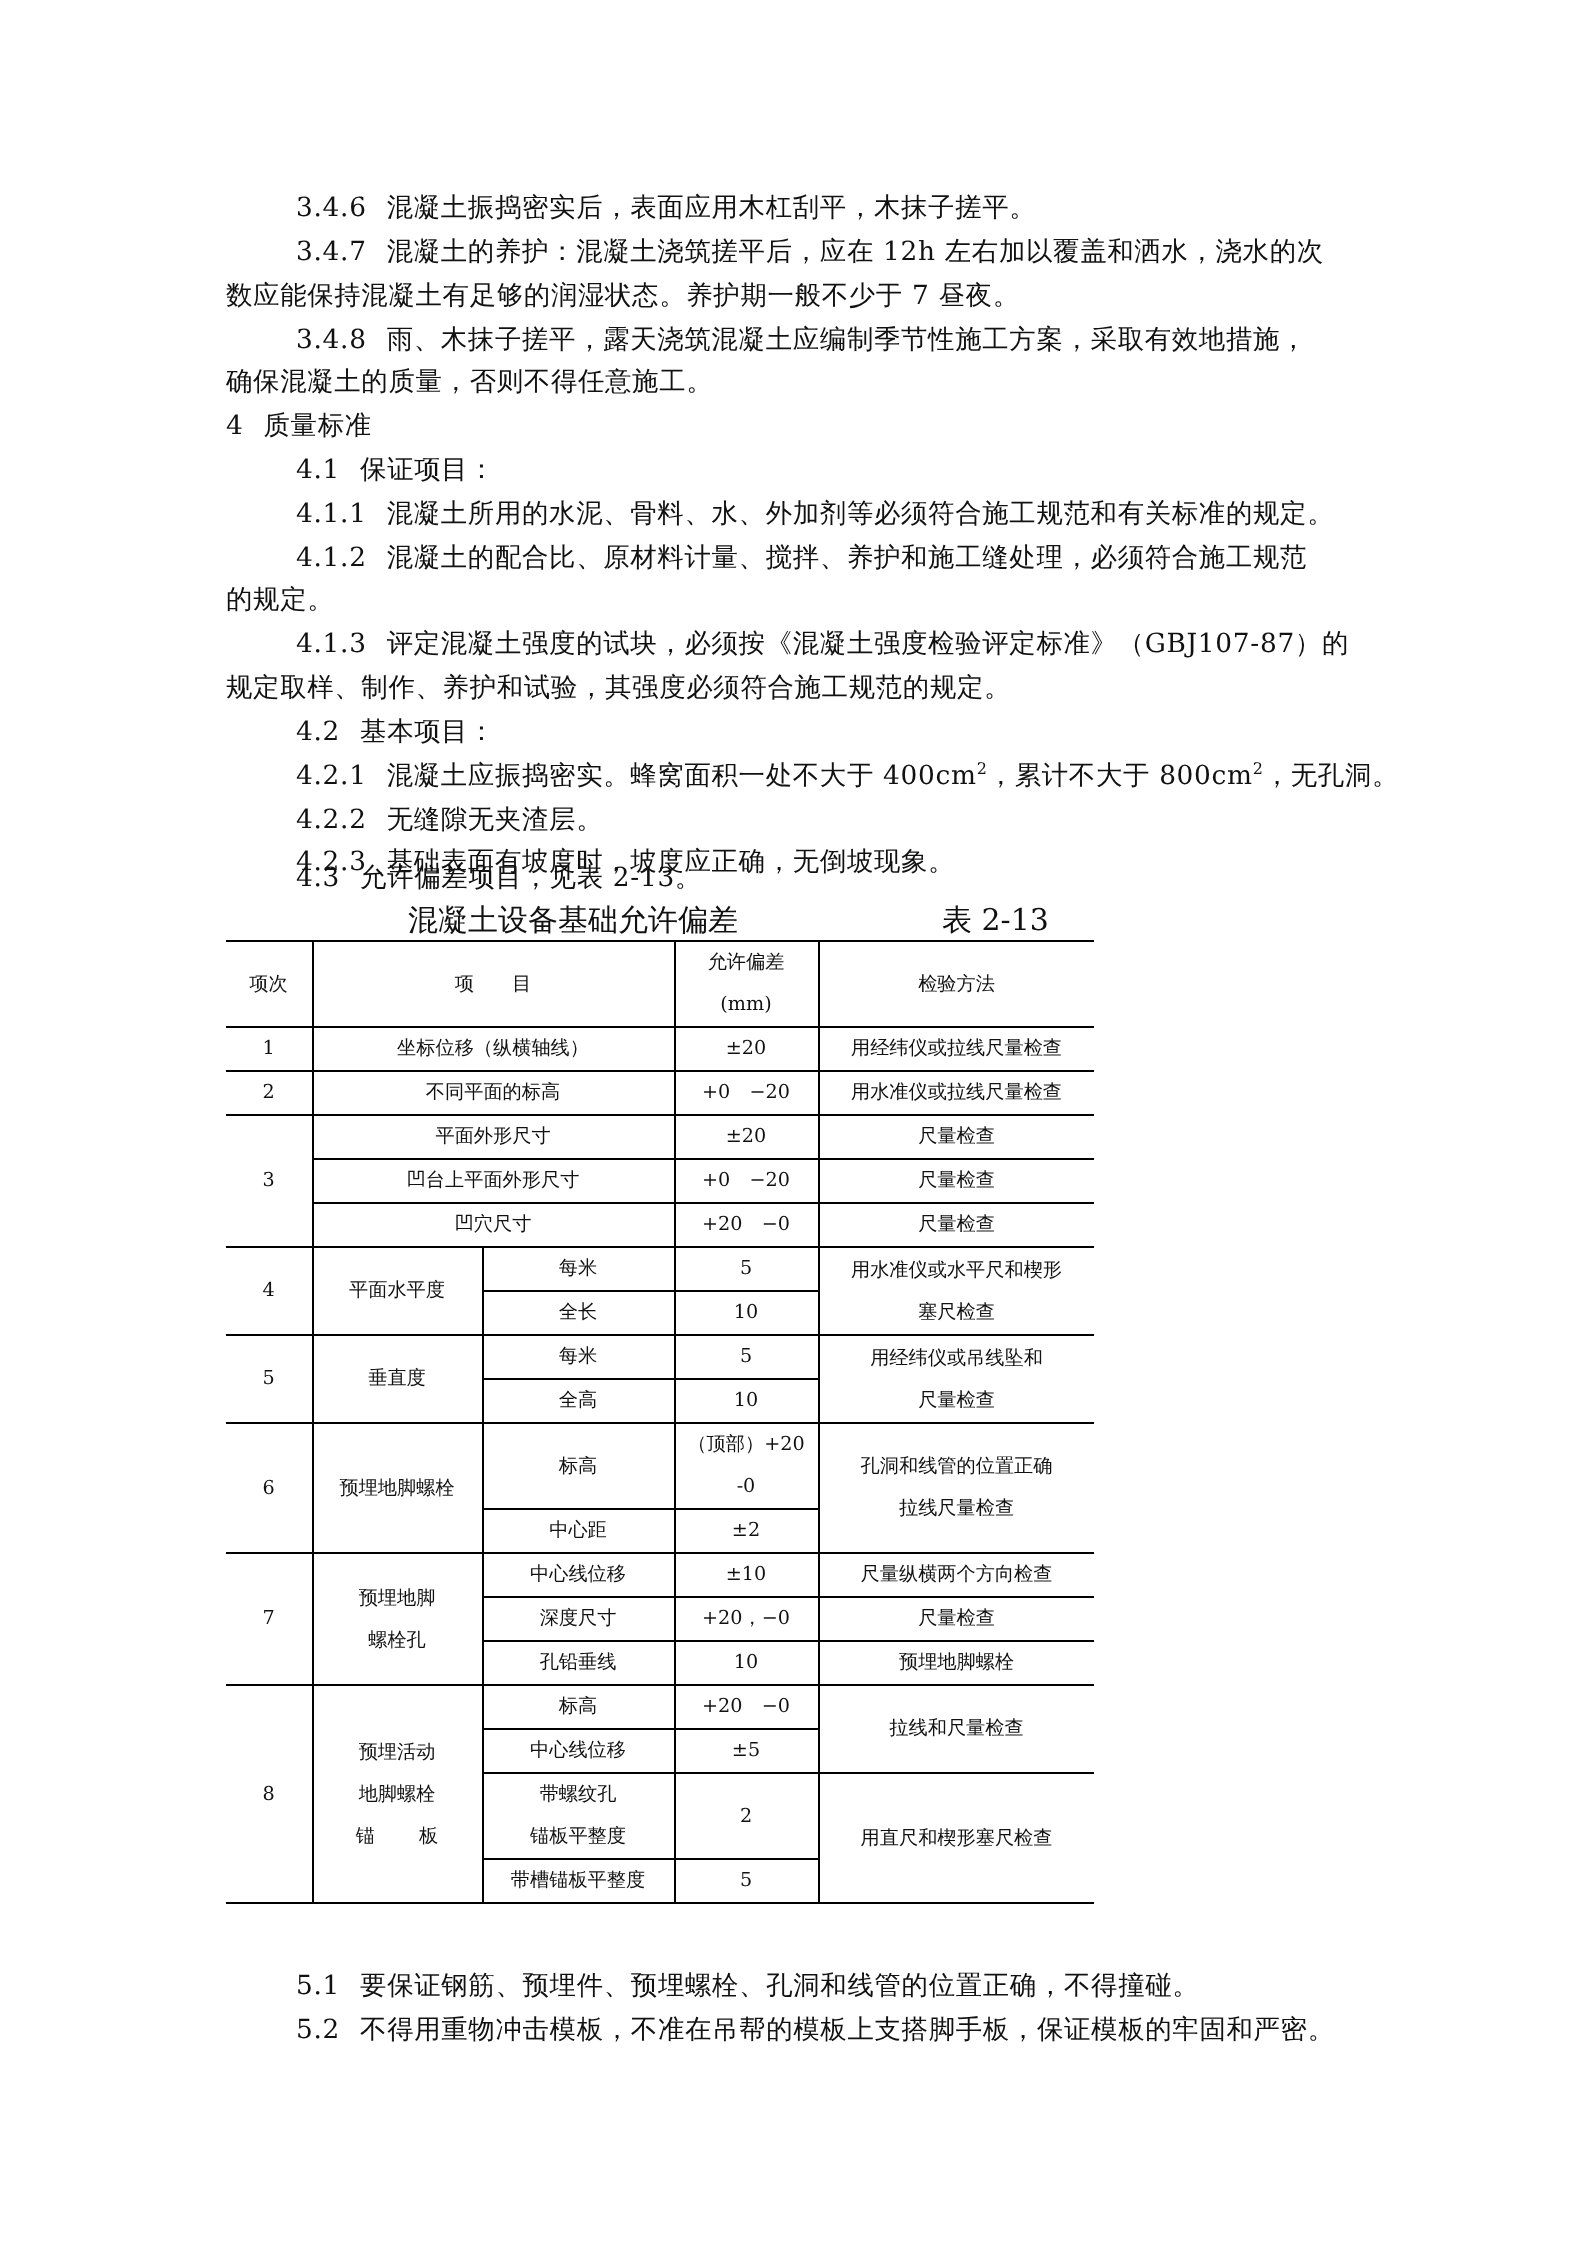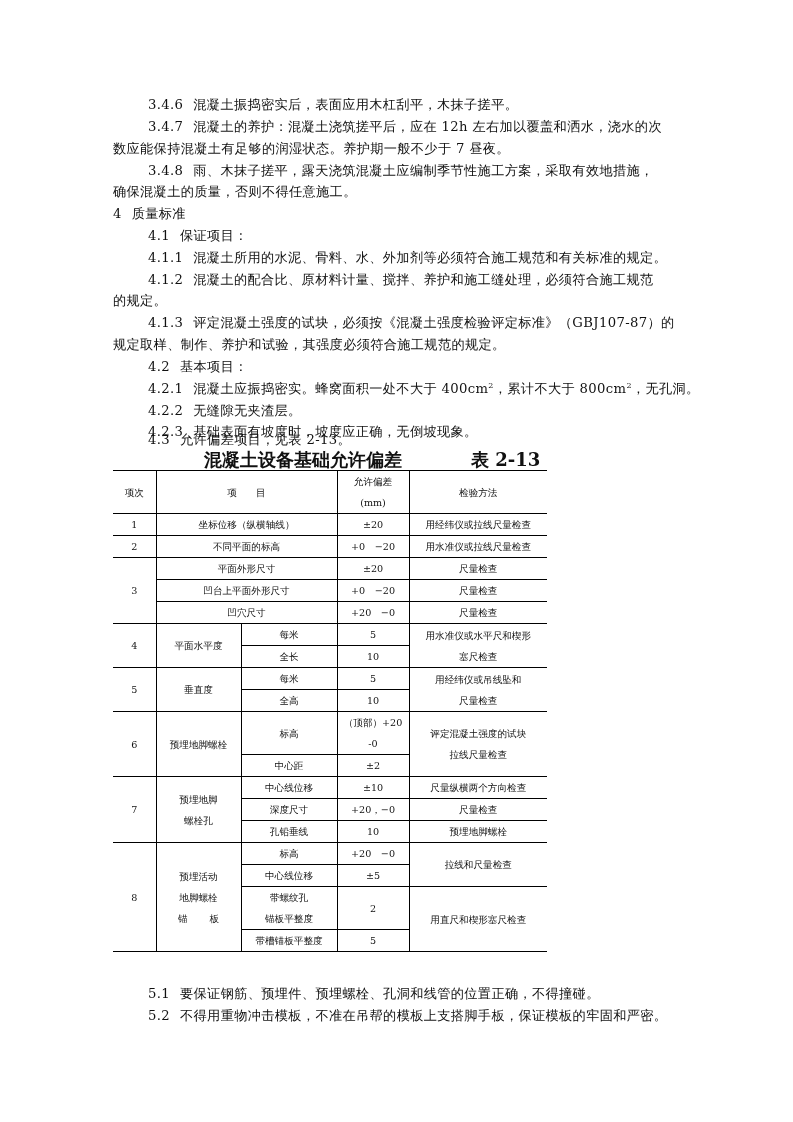--- a/index.html
+++ b/index.html
@@ -3,21 +3,21 @@
 <meta charset="utf-8">
 <style>
   html, body { margin: 0; padding: 0; background: #ffffff; }
   body { width: 793px; height: 1122px; position: relative; overflow: hidden;
          font-family: "DejaVu Serif", "Liberation Serif", serif; color: #111; }
   .page { position: absolute; left: 0; top: 0; width: 793px; height: 1122px; }
   .line { position: absolute; left: 113px; width: 570px; font-size: 13.2px; line-height: 18px; white-space: nowrap; letter-spacing: 0.35px; }
   .ind { left: 148px; }
   .num { display: inline-block; margin-right: 10px; }
   sup { font-size: 8px; line-height: 0; vertical-align: 5px; }
-  .caption { position: absolute; top: 451px; font-size: 18px; line-height: 18px; white-space: nowrap; font-weight: bold; }
+  .caption { position: absolute; top: 451px; font-size: 15px; line-height: 18px; white-space: nowrap; }
   table.dev { position: absolute; left: 113px; top: 470px; width: 434px; border-collapse: collapse;
               font-size: 9.6px; table-layout: fixed; }
   table.dev td { border: 1px solid #000; text-align: center; vertical-align: middle; padding: 0; line-height: 21px; }
   table.dev tr.r21 td { height: 20px; }
   table.dev { border-left: none; border-right: none; }
   table.dev tr td:first-child { border-left: none; }
   table.dev tr td.lastcol { border-right: none; margin-top: 12px; }
   .hdr-row td { height: 42px; }
   .tall { height: 41px; }
   .sp { display: inline-block; width: 22px; }
@@ -161,21 +161,21 @@
 
     <tr>
       <td rowspan="2">6</td>
       <td rowspan="2">预埋地脚螺栓</td>
       <td class="tall">标高</td>
       <td class="tall">
             <div>（顶部）+20</div>
             <div>-0</div>
           </td>
       <td rowspan="2" class="lastcol">
-            <div>评定混凝土强度的试块</div>
+            <div>孔洞和线管的位置正确</div>
             <div>拉线尺量检查</div>
           </td>
     </tr>
     <tr class="r21">
       <td>中心距</td>
       <td>±2</td>
     </tr>
 
     <tr class="r21">
       <td rowspan="3">7</td>

